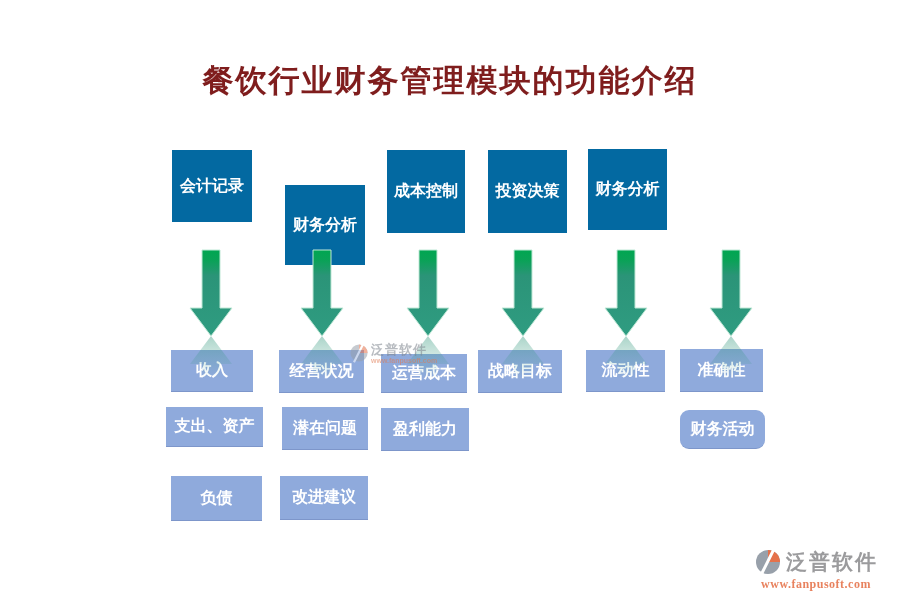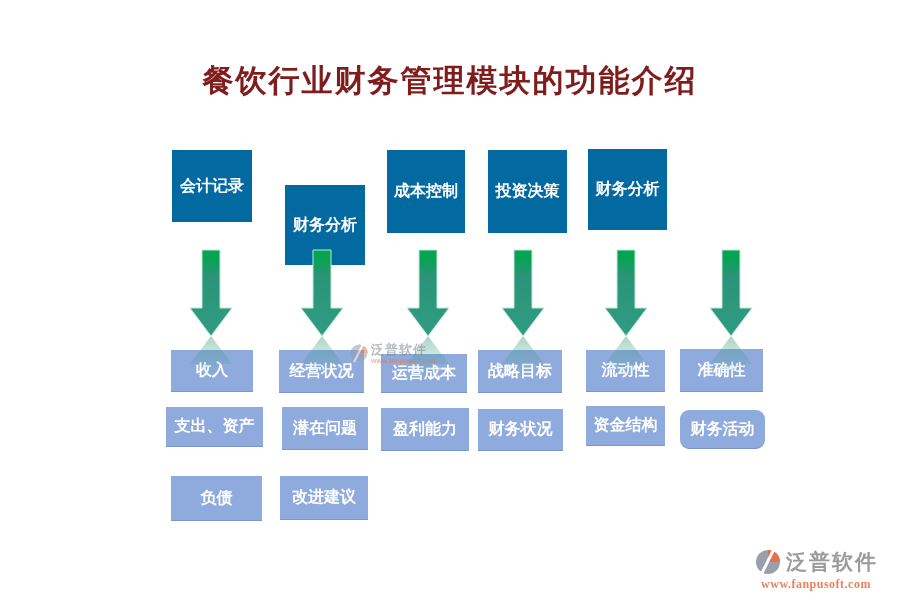--- a/index.html
+++ b/index.html
@@ -99,24 +99,22 @@
   <div class="itm" style="left:171px;top:476px;width:91px;height:44px;">负债</div>
 
   <div class="itm" style="left:279px;top:350px;width:85px;height:42px;">经营状况</div>
   <div class="itm" style="left:282px;top:407px;width:86px;height:42px;">潜在问题</div>
   <div class="itm" style="left:280px;top:476px;width:88px;height:43px;">改进建议</div>
 
   <div class="itm" style="left:381px;top:354px;width:86px;height:38px;">运营成本</div>
   <div class="itm" style="left:381px;top:408px;width:88px;height:42px;">盈利能力</div>
 
   <div class="itm" style="left:478px;top:350px;width:84px;height:42px;">战略目标</div>
-  <div class="itm" style="left:478px;top:409px;width:85px;height:41px;">财务状况</div>
 
   <div class="itm" style="left:586px;top:350px;width:79px;height:41px;">流动性</div>
-  <div class="itm" style="left:586px;top:406px;width:79px;height:39px;">资金结构</div>
 
   <div class="itm" style="left:680px;top:349px;width:83px;height:42px;">准确性</div>
   <div class="itm" style="left:680px;top:410px;width:85px;height:38px;border-radius:9px;">财务活动</div>
 
   <div class="wm">
     <svg width="20" height="20" viewBox="0 0 28 26">
       <circle cx="14" cy="13" r="12" fill="#98a0aa"></circle>
       <path d="M14,1 A12,12 0 0,1 26,13 L14,13 Z" fill="#e5714a"></path>
       <path d="M20,0 L7,26" stroke="#ffffff" stroke-width="3"></path>
     </svg>

